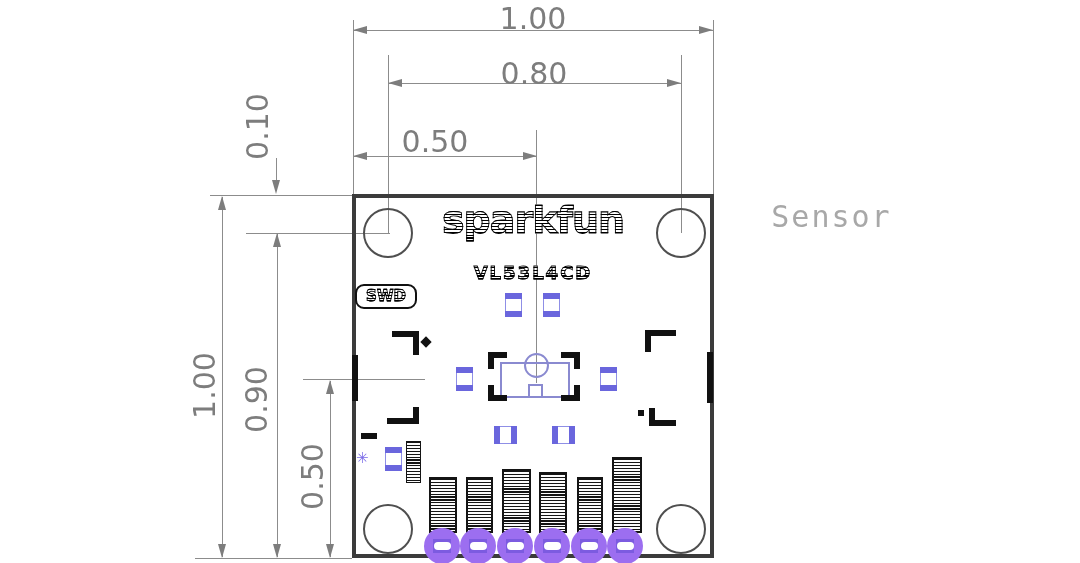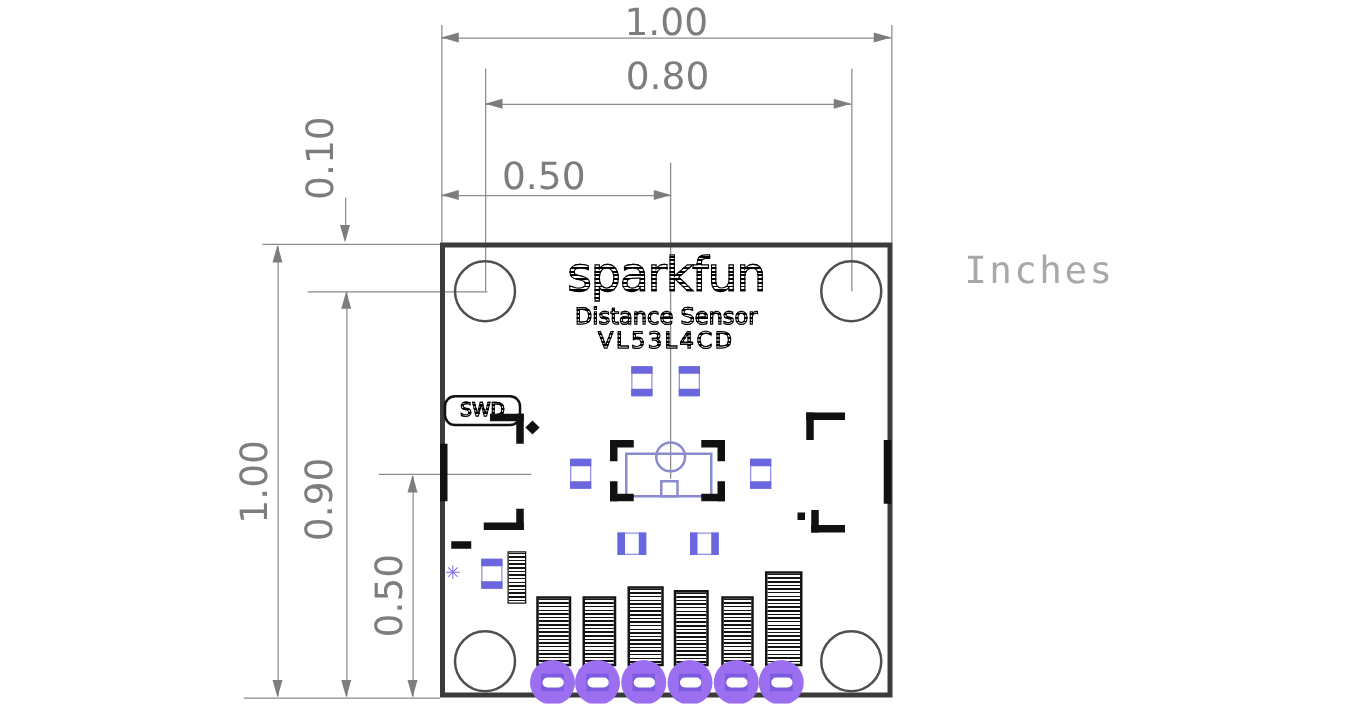--- a/index.html
+++ b/index.html
@@ -18,21 +18,21 @@
   .al{border-top:4px solid transparent;border-bottom:4px solid transparent;border-right:14px solid #7d7d7d;}
   .ar{border-top:4px solid transparent;border-bottom:4px solid transparent;border-left:14px solid #7d7d7d;}
   .au{border-left:4px solid transparent;border-right:4px solid transparent;border-bottom:14px solid #7d7d7d;}
   .ad{border-left:4px solid transparent;border-right:4px solid transparent;border-top:14px solid #7d7d7d;}
   
   .board{position:absolute;left:352px;top:194px;width:362px;height:364px;
          border:4px solid #3b3b3b;box-sizing:border-box;}
   .hole{position:absolute;width:50px;height:50px;border:2px solid #4f4f4f;
         border-radius:50%;box-sizing:border-box;background:transparent;}
   
-  .hatch-text{font-weight:normal;color:transparent;
+  .hatch-text{font-weight:bold;color:transparent;
       background:repeating-linear-gradient(0deg,#000 0 1.5px,#fff 1.5px 3px);
       -webkit-background-clip:text;background-clip:text;
       -webkit-text-stroke:0.9px #000;}
   .silk{position:absolute;left:352px;width:362px;text-align:center;white-space:nowrap;}
   
   .hatchbox{position:absolute;border:2px solid #141414;box-sizing:border-box;
       background:repeating-linear-gradient(180deg,#141414 0 1.2px,#fbfbfb 1.2px 2.9px);}
   
   .bk{position:absolute;box-sizing:border-box;}
   .bk-tl{border-top:6px solid #111;border-left:6px solid #111;}
@@ -81,21 +81,21 @@
   <div class="xline" style="left:195px;top:558px;width:157px;"></div>
 
   <div class="xline" style="left:353px;top:30px;width:360px;"></div>
   <div class="al" style="left:353px;top:26px;"></div>
   <div class="ar" style="left:699px;top:26px;"></div>
   <div class="dimtext" style="left:483px;top:1px;width:100px;">1.00</div>
 
   <div class="xline" style="left:388px;top:83px;width:293px;"></div>
   <div class="al" style="left:388px;top:79px;"></div>
   <div class="ar" style="left:667px;top:79px;"></div>
-  <div class="dimtext" style="left:484px;top:44px;width:100px;">0.80</div>
+  <div class="dimtext" style="left:484px;top:56px;width:100px;">0.80</div>
 
   <div class="xline" style="left:353px;top:156px;width:184px;"></div>
   <div class="al" style="left:353px;top:152px;"></div>
   <div class="ar" style="left:523px;top:152px;"></div>
   <div class="dimtext" style="left:385px;top:124px;width:100px;">0.50</div>
 
   <div class="yline" style="left:222px;top:197px;height:360px;"></div>
   <div class="au" style="left:218px;top:196px;"></div>
   <div class="ad" style="left:218px;top:544px;"></div>
   <div class="dimtext vtext" style="left:164px;top:368px;width:80px;">1.00</div>
@@ -114,24 +114,23 @@
   <div class="ad" style="left:272px;top:180px;"></div>
   <div class="dimtext vtext" style="left:217px;top:109px;width:80px;">0.10</div>
 
   <div class="board"></div>
   <div class="hole" style="left:363px;top:208px;"></div>
   <div class="hole" style="left:656px;top:208px;"></div>
   <div class="hole" style="left:363px;top:504px;"></div>
   <div class="hole" style="left:656px;top:504px;"></div>
 
   <div class="silk hatch-text" style="top:198px;font-size:38px;letter-spacing:-1px;">sparkfun</div>
-  <div class="silk hatch-text" style="top:243px;font-size:18px;">Distance Sensor</div>
   <div class="silk hatch-text" style="top:262px;font-size:18px;letter-spacing:2px;">VL53L4CD</div>
 
-  <div class="abs" style="left:355px;top:316px;width:62px;height:25px;border:2px solid #111;
+  <div class="abs" style="left:355px;top:284px;width:62px;height:25px;border:2px solid #111;
        border-radius:9px;box-sizing:border-box;text-align:center;">
     <span class="hatch-text" style="font-size:15px;line-height:21px;">SWD</span>
   </div>
 
   <div class="bk bk-tr" style="left:392px;top:331px;width:27px;height:24px;"></div>
   <div class="blk" style="left:422px;top:338px;width:8px;height:8px;transform:rotate(45deg);"></div>
   <div class="bk bk-tl" style="left:645px;top:330px;width:31px;height:22px;"></div>
   <div class="bk bk-br" style="left:387px;top:407px;width:32px;height:17px;"></div>
   <div class="bk bk-bl" style="left:649px;top:408px;width:27px;height:18px;"></div>
   <div class="blk" style="left:638px;top:410px;width:6px;height:6px;"></div>
@@ -183,16 +182,16 @@
   <div class="thpin" style="left:571px;">
       <div class="slotbg"></div>
       <div class="slot"></div>
     </div>
   <div class="thpin" style="left:607px;">
       <div class="slotbg"></div>
       <div class="slot"></div>
     </div>
 
   <div class="note">
-    <div>Inches</div>
+    <div>Sensor</div>
   </div>
 
 </div>
 
 </body></html>

